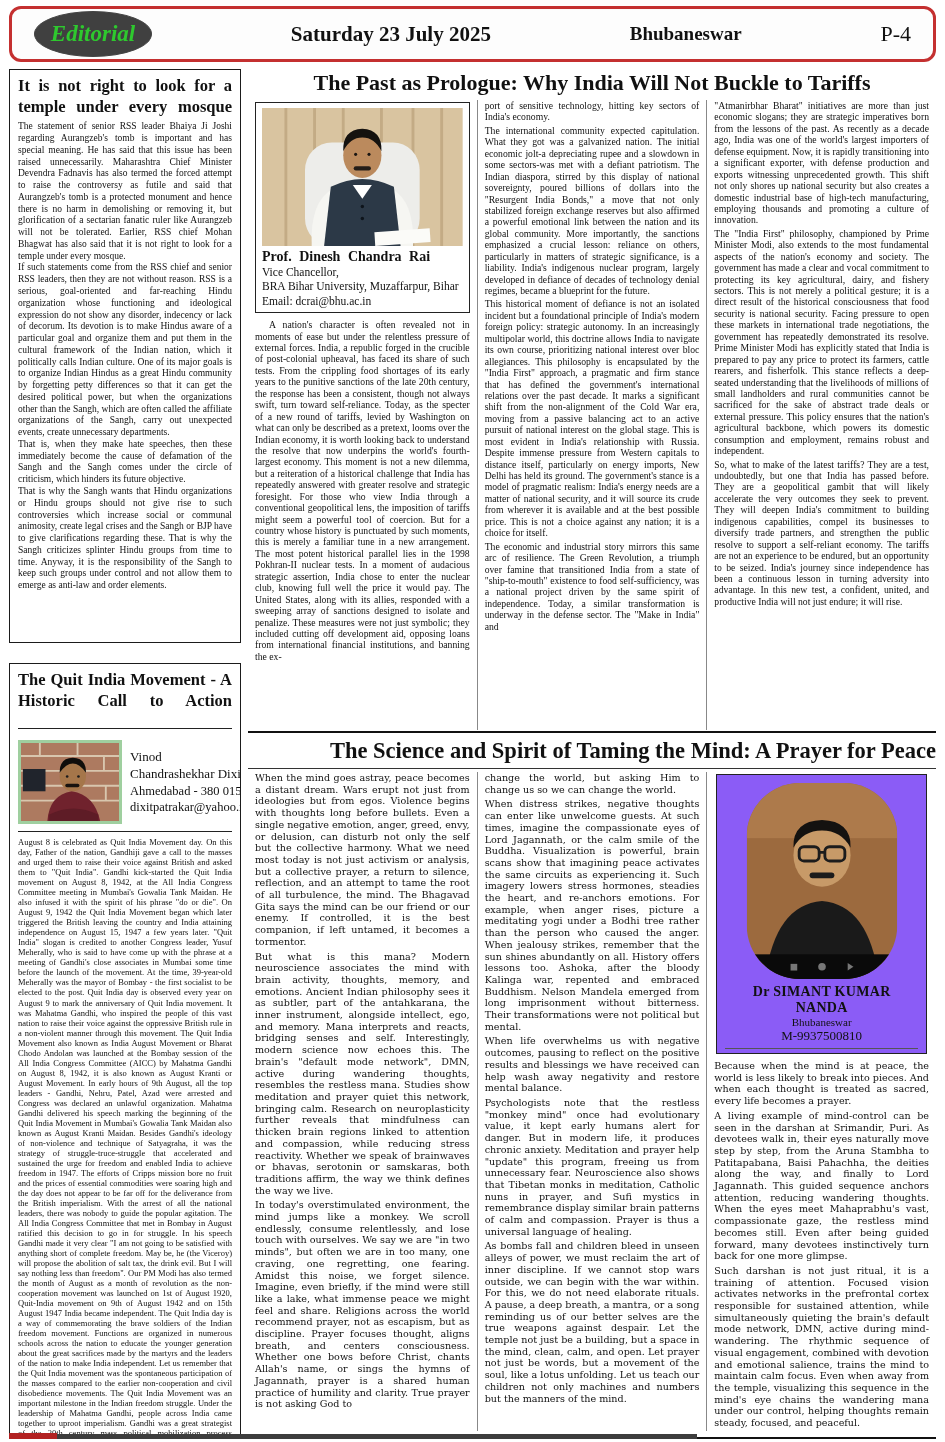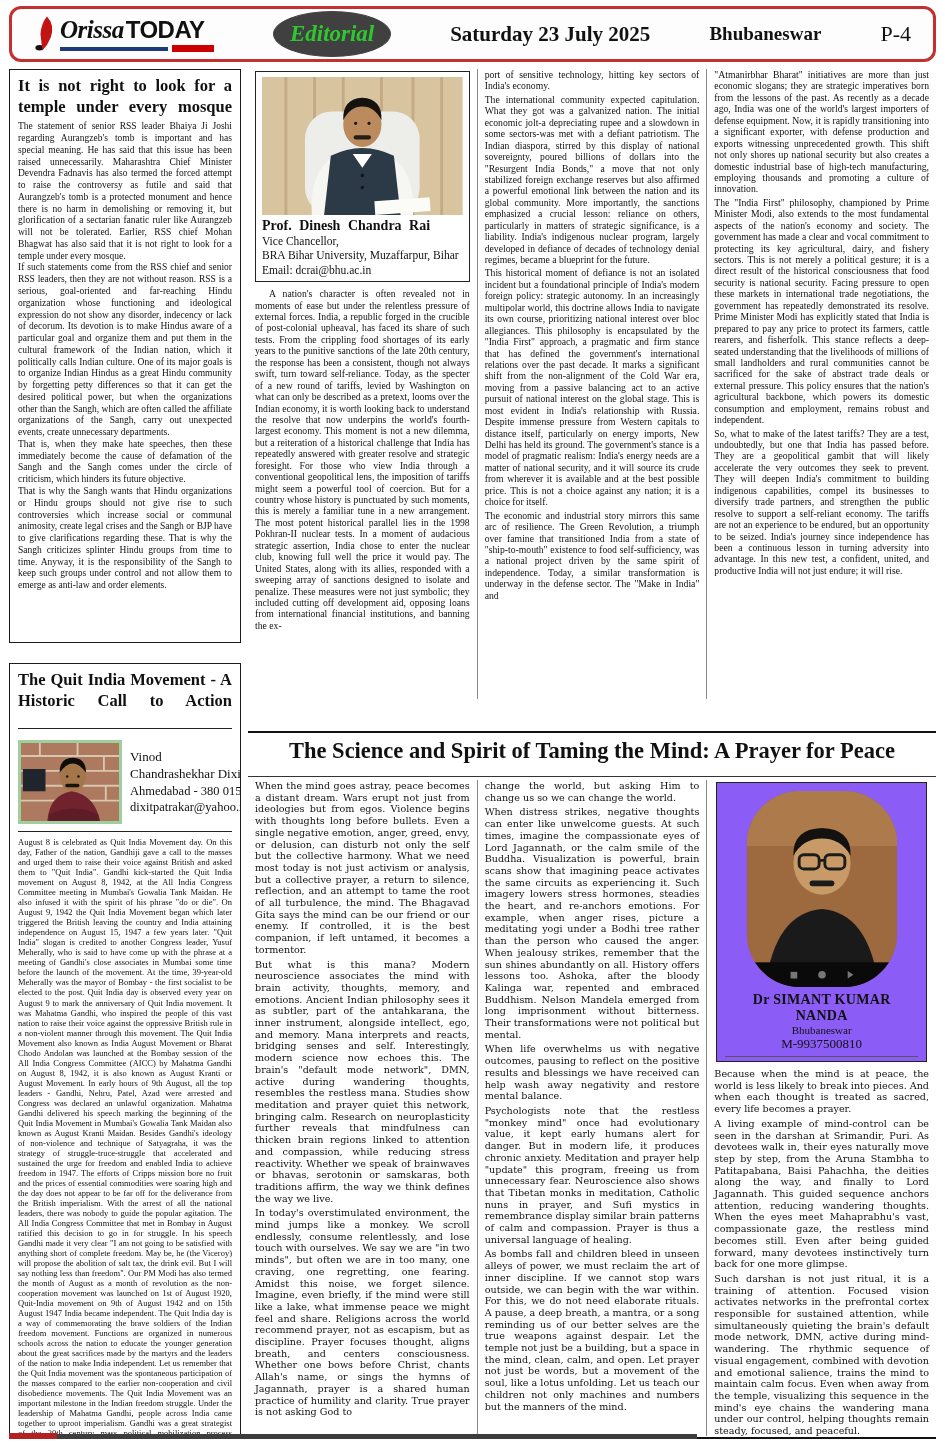--- a/index.html
+++ b/index.html
@@ -59,59 +59,41 @@
   .col { flex:1 1 0; padding:0 7px; overflow:hidden; }
   .col + .col { border-left:1px solid #888; }
   .tariffs .col p { font-size:9.7px; line-height:1.18; text-align:justify; margin-bottom:2px; }
   .tariffs .col-first p:first-of-type { text-indent:14px; }
   .photo-card { border:1.2px solid #222; padding:5px 6px 4px; margin:2px 0 6px; }
   .photo-card svg { display:block; width:100%; }
   .byline-name { font-weight:bold; font-size:14px; word-spacing:4px; margin-top:3px; }
   .byline-line { font-size:11.5px; line-height:1.25; }
   
   .mind { flex:1; overflow:hidden; }
-  .mind h1 { font-size:22.5px; font-weight:bold; text-align:center; padding:5px 0 12px; border-bottom:1.5px solid #333; margin-bottom:3px; }
+  .mind h1 { font-size:22.5px; font-weight:bold; text-align:right; padding:5px 0 4px; border-bottom:1.5px solid #333; margin-bottom:3px; }
   .mind .cols { height:calc(100% - 44px); }
   .mind .col p { font-family:"DejaVu Serif", serif; font-size:9.6px; line-height:1.22; text-align:justify; margin-bottom:3px; }
   .photo-card2 { border:1.2px solid #222; background:#8b5cf6; padding:6px 8px 4px; margin:2px 2px 6px; text-align:center; }
   .photo-card2 svg { display:block; margin:0 auto; }
   .nanda-name { font-weight:bold; font-size:14px; margin-top:3px; letter-spacing:0.3px; }
   .nanda-city { font-size:11px; }
   .nanda-phone { font-size:13px; }
   .caption-rule { border:none; border-top:1px solid #555; margin-top:4px; }
   
   .footer-strip { position:absolute; left:9px; bottom:3px; width:927px; height:6px; display:flex; align-items:flex-end; }
   .footer-strip .f-red  { width:48px; height:6px; background:#b22222; }
   .footer-strip .f-dark { width:640px; height:5px; background:#3d3d3d; }
   .footer-strip .f-line { flex:1; height:2px; background:#111; }
 </style>
 </head>
 <body>
 
 <div class="page">
 
   <header class="masthead">
-    <div class="logo">
-      <span>
-        <svg width="24" height="40" viewBox="0 0 26 40">
-          <ellipse cx="6" cy="35" rx="4.5" ry="3" fill="#111"></ellipse>
-          <path d="M14,1 Q23,10 18,24 Q15,32 9,38 Q8,28 7,20 Q8,8 14,1 Z" fill="#c31414"></path>
-        </svg>
-      </span>
-      <div class="logo-main">
-        <div class="logo-line">
-          <span class="logo-orissa">Orissa</span>
-          <span class="logo-today">TODAY</span>
-        </div>
-        <div class="logo-bars">
-          <span class="bar-blue"></span>
-          <span class="bar-red"></span>
-        </div>
-      </div>
-    </div>
     <div class="editorial-badge">
       <span>Editorial</span>
     </div>
     <div class="issue-date">Saturday 23 July 2025</div>
     <div class="issue-city">Bhubaneswar</div>
     <div class="issue-page">P-4</div>
   </header>
 
   <div class="content">
 
@@ -161,20 +143,21 @@
         </div>
         <div class="quit-text">
             <p>August 8 is celebrated as Quit India Movement day. On this day, Father of the nation, Gandhiji gave a call to the masses and urged them to raise their voice against British and asked them to "Quit India". Gandhi kick-started the Quit India movement on August 8, 1942, at the All India Congress Committee meeting in Mumbai's Gowalia Tank Maidan. He also infused it with the spirit of his phrase "do or die". On August 9, 1942 the Quit India Movement began which later triggered the British leaving the country and India attaining independence on August 15, 1947 a few years later. "Quit India" slogan is credited to another Congress leader, Yusuf Meherally, who is said to have come up with the phrase at a meeting of Gandhi's close associates in Mumbai some time before the launch of the movement. At the time, 39-year-old Meherally was the mayor of Bombay - the first socialist to be elected to the post. Quit India day is observed every year on August 9 to mark the anniversary of Quit India movement. It was Mahatma Gandhi, who inspired the people of this vast nation to raise their voice against the oppressive British rule in a non-violent manner through this movement. The Quit India Movement also known as India August Movement or Bharat Chodo Andolan was launched at the Bombay session of the All India Congress Committee (AICC) by Mahatma Gandhi on August 8, 1942, it is also known as August Kranti or August Movement. In early hours of 9th August, all the top leaders - Gandhi, Nehru, Patel, Azad were arrested and Congress was declared an unlawful organization. Mahatma Gandhi delivered his speech marking the beginning of the Quit India Movement in Mumbai's Gowalia Tank Maidan also known as August Kranti Maidan. Besides Gandhi's ideology of non-violence and technique of Satyagraha, it was the strategy of struggle-truce-struggle that accelerated and sustained the urge for freedom and enabled India to achieve freedom in 1947. The efforts of Cripps mission bore no fruit and the prices of essential commodities were soaring high and the day does not appear to be far off for the deliverance from the British imperialism. With the arrest of all the national leaders, there was nobody to guide the popular agitation. The All India Congress Committee that met in Bombay in August ratified this decision to go in for struggle. In his speech Gandhi made it very clear "I am not going to be satisfied with anything short of complete freedom. May be, he (the Viceroy) will propose the abolition of salt tax, the drink evil. But I will say nothing less than freedom". Our PM Modi has also termed the month of August as a month of revolution as the non-cooperation movement was launched on 1st of August 1920, Quit-India movement on 9th of August 1942 and on 15th August 1947 India became independent. The Quit India day is a way of commemorating the brave soldiers of the Indian freedom movement. Functions are organized in numerous schools across the nation to educate the younger generation about the great sacrifices made by the martyrs and the leaders of the nation to make India independent. Let us remember that the Quit India movement was the spontaneous participation of the masses compared to the earlier non-cooperation and civil disobedience movements. The Quit India Movement was an important milestone in the Indian freedom struggle. Under the leadership of Mahatma Gandhi, people across India came together to uproot imperialism. Gandhi was a great strategist of the 20th century mass political mobilization process motivated by self-reliant rule of the masses through more of non-violent means.</p>
           </div>
       </section>
     </aside>
 
     <main class="main-col">
 
       <section class="tariffs">
+        <h1>The Past as Prologue: Why India Will Not Buckle to Tariffs</h1>
         <div class="cols">
           <div class="col col-first">
             <figure class="photo-card">
               <span>
                 <svg height="138" viewBox="0 0 210 140" preserveAspectRatio="none">
                   <rect x="0" y="0" width="210" height="140" fill="#d9c4a0"></rect>
                   <g stroke="#c3ab85" stroke-width="3">
                     <line x1="25" y1="0" x2="25" y2="140"></line>
                       <line x1="55" y1="0" x2="55" y2="140"></line>
                     <line x1="85" y1="0" x2="85" y2="140"></line>

